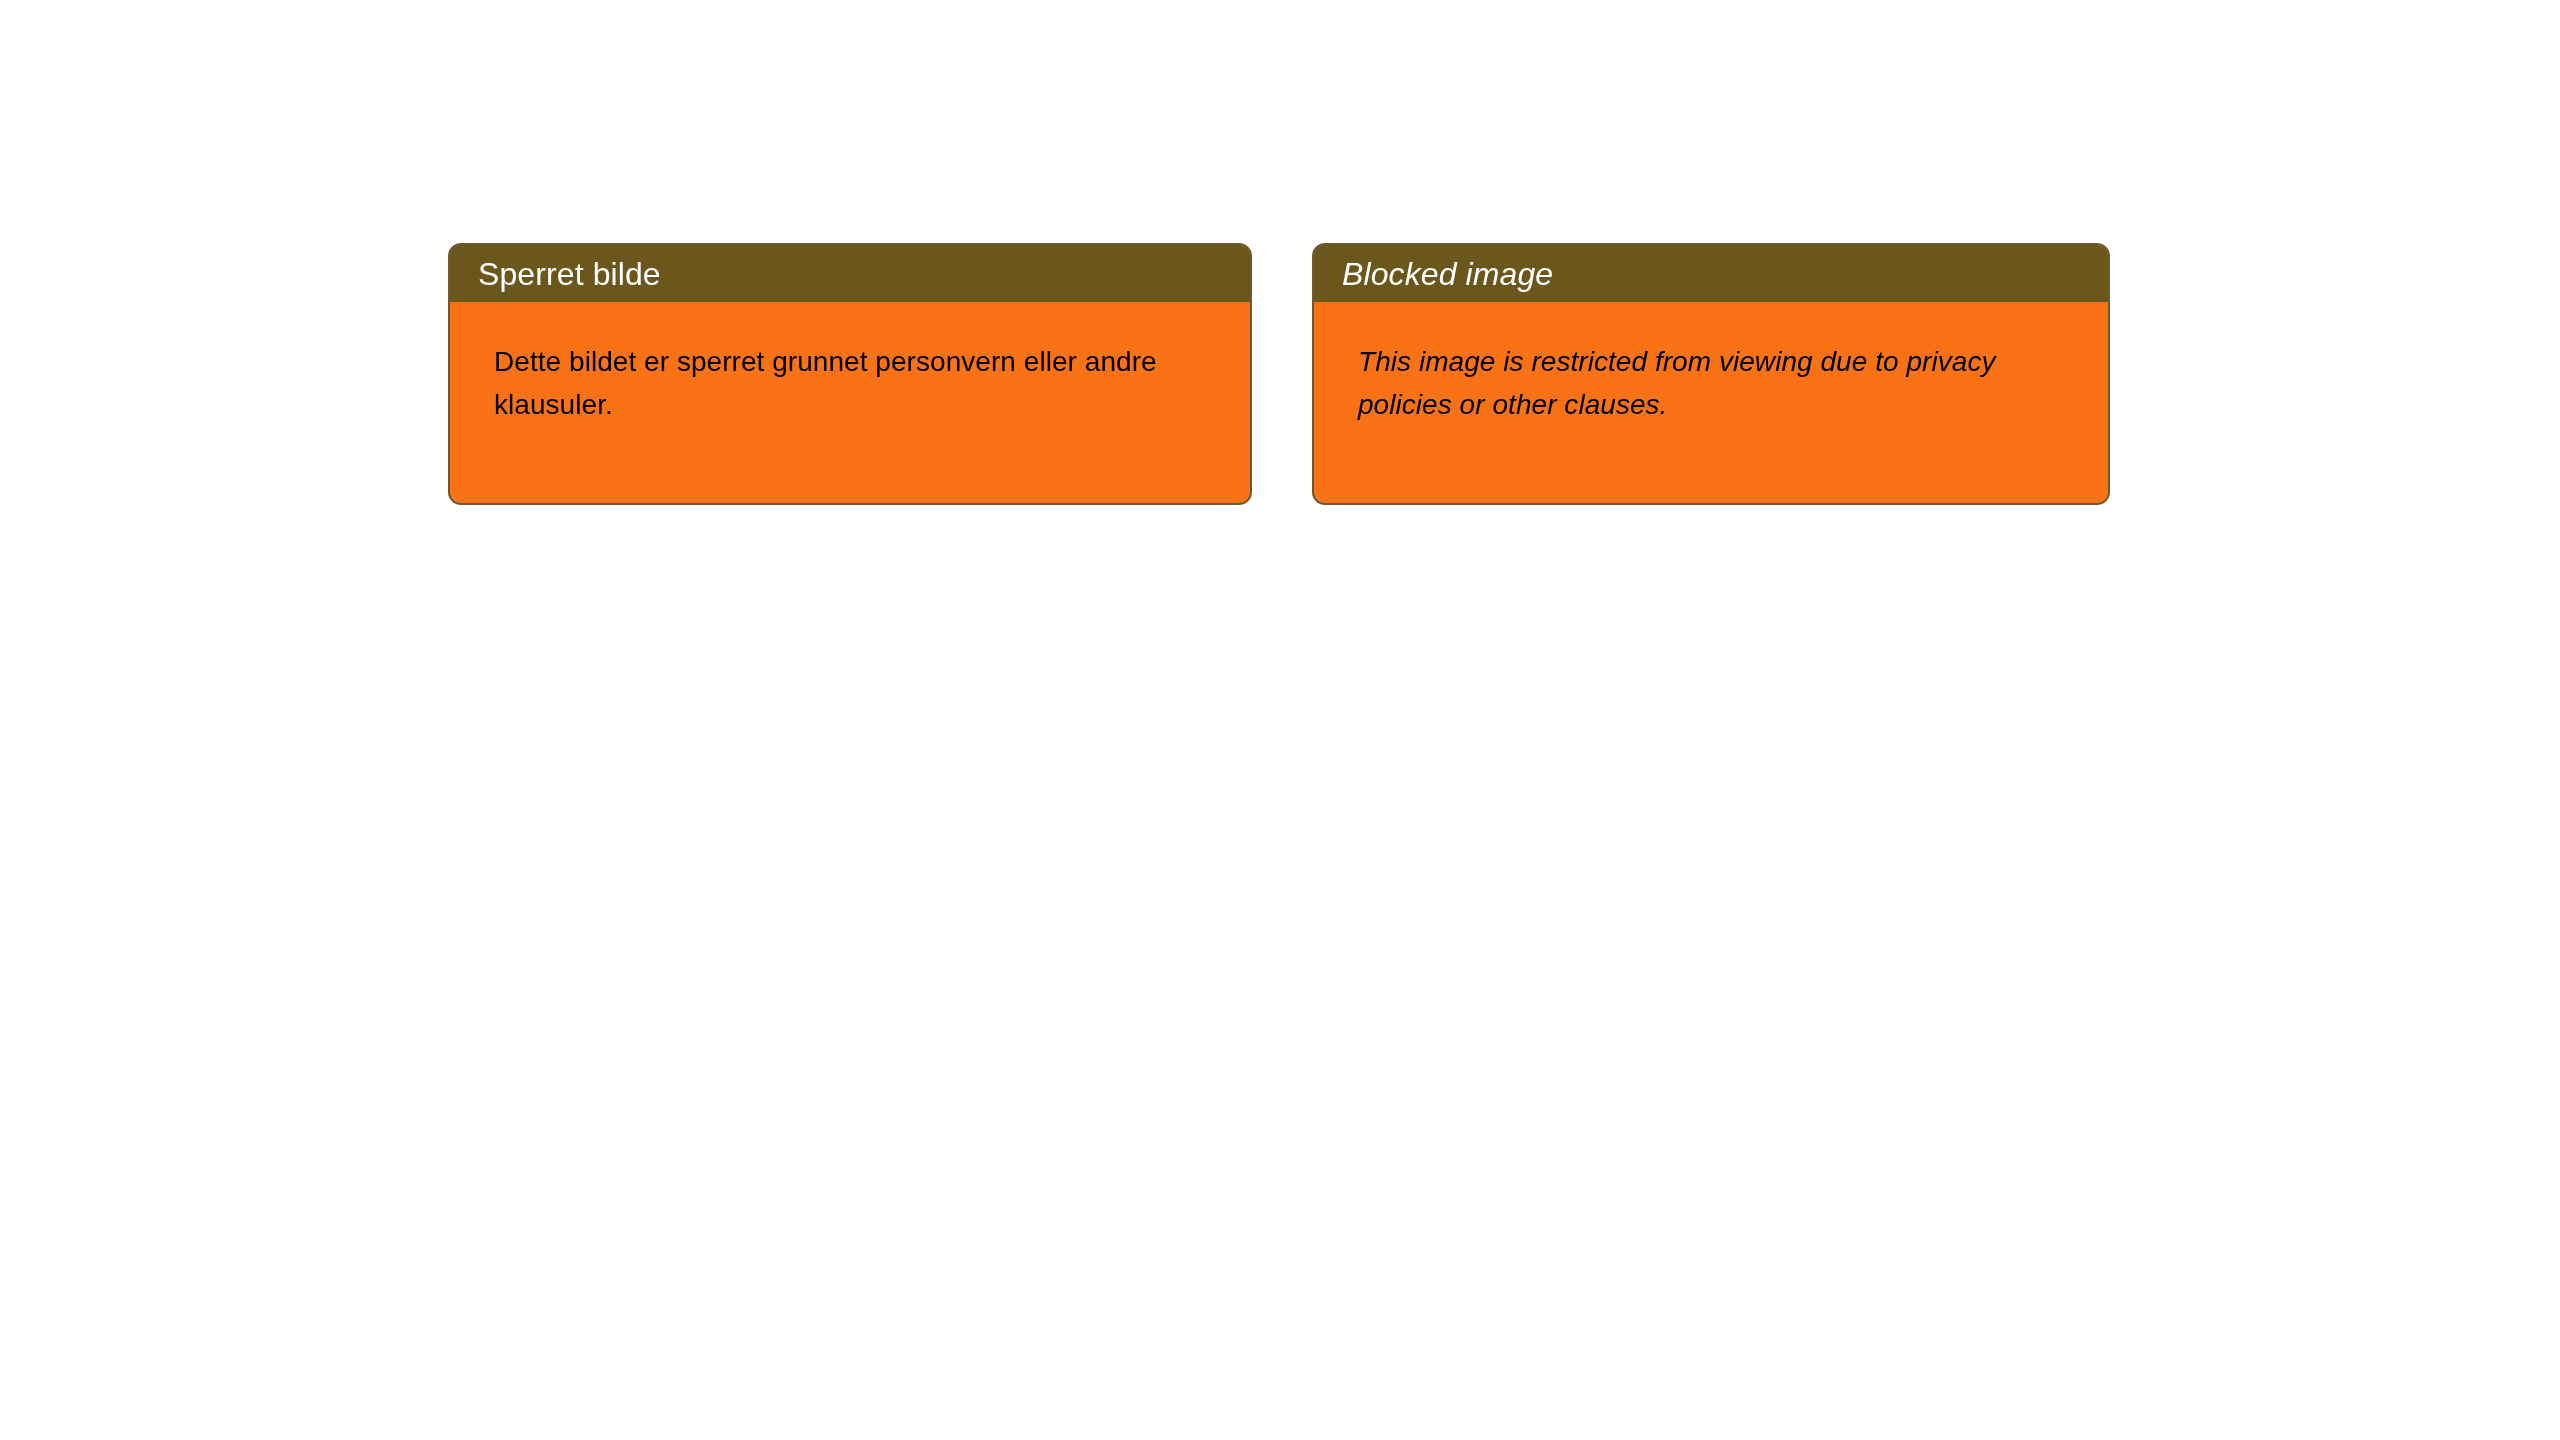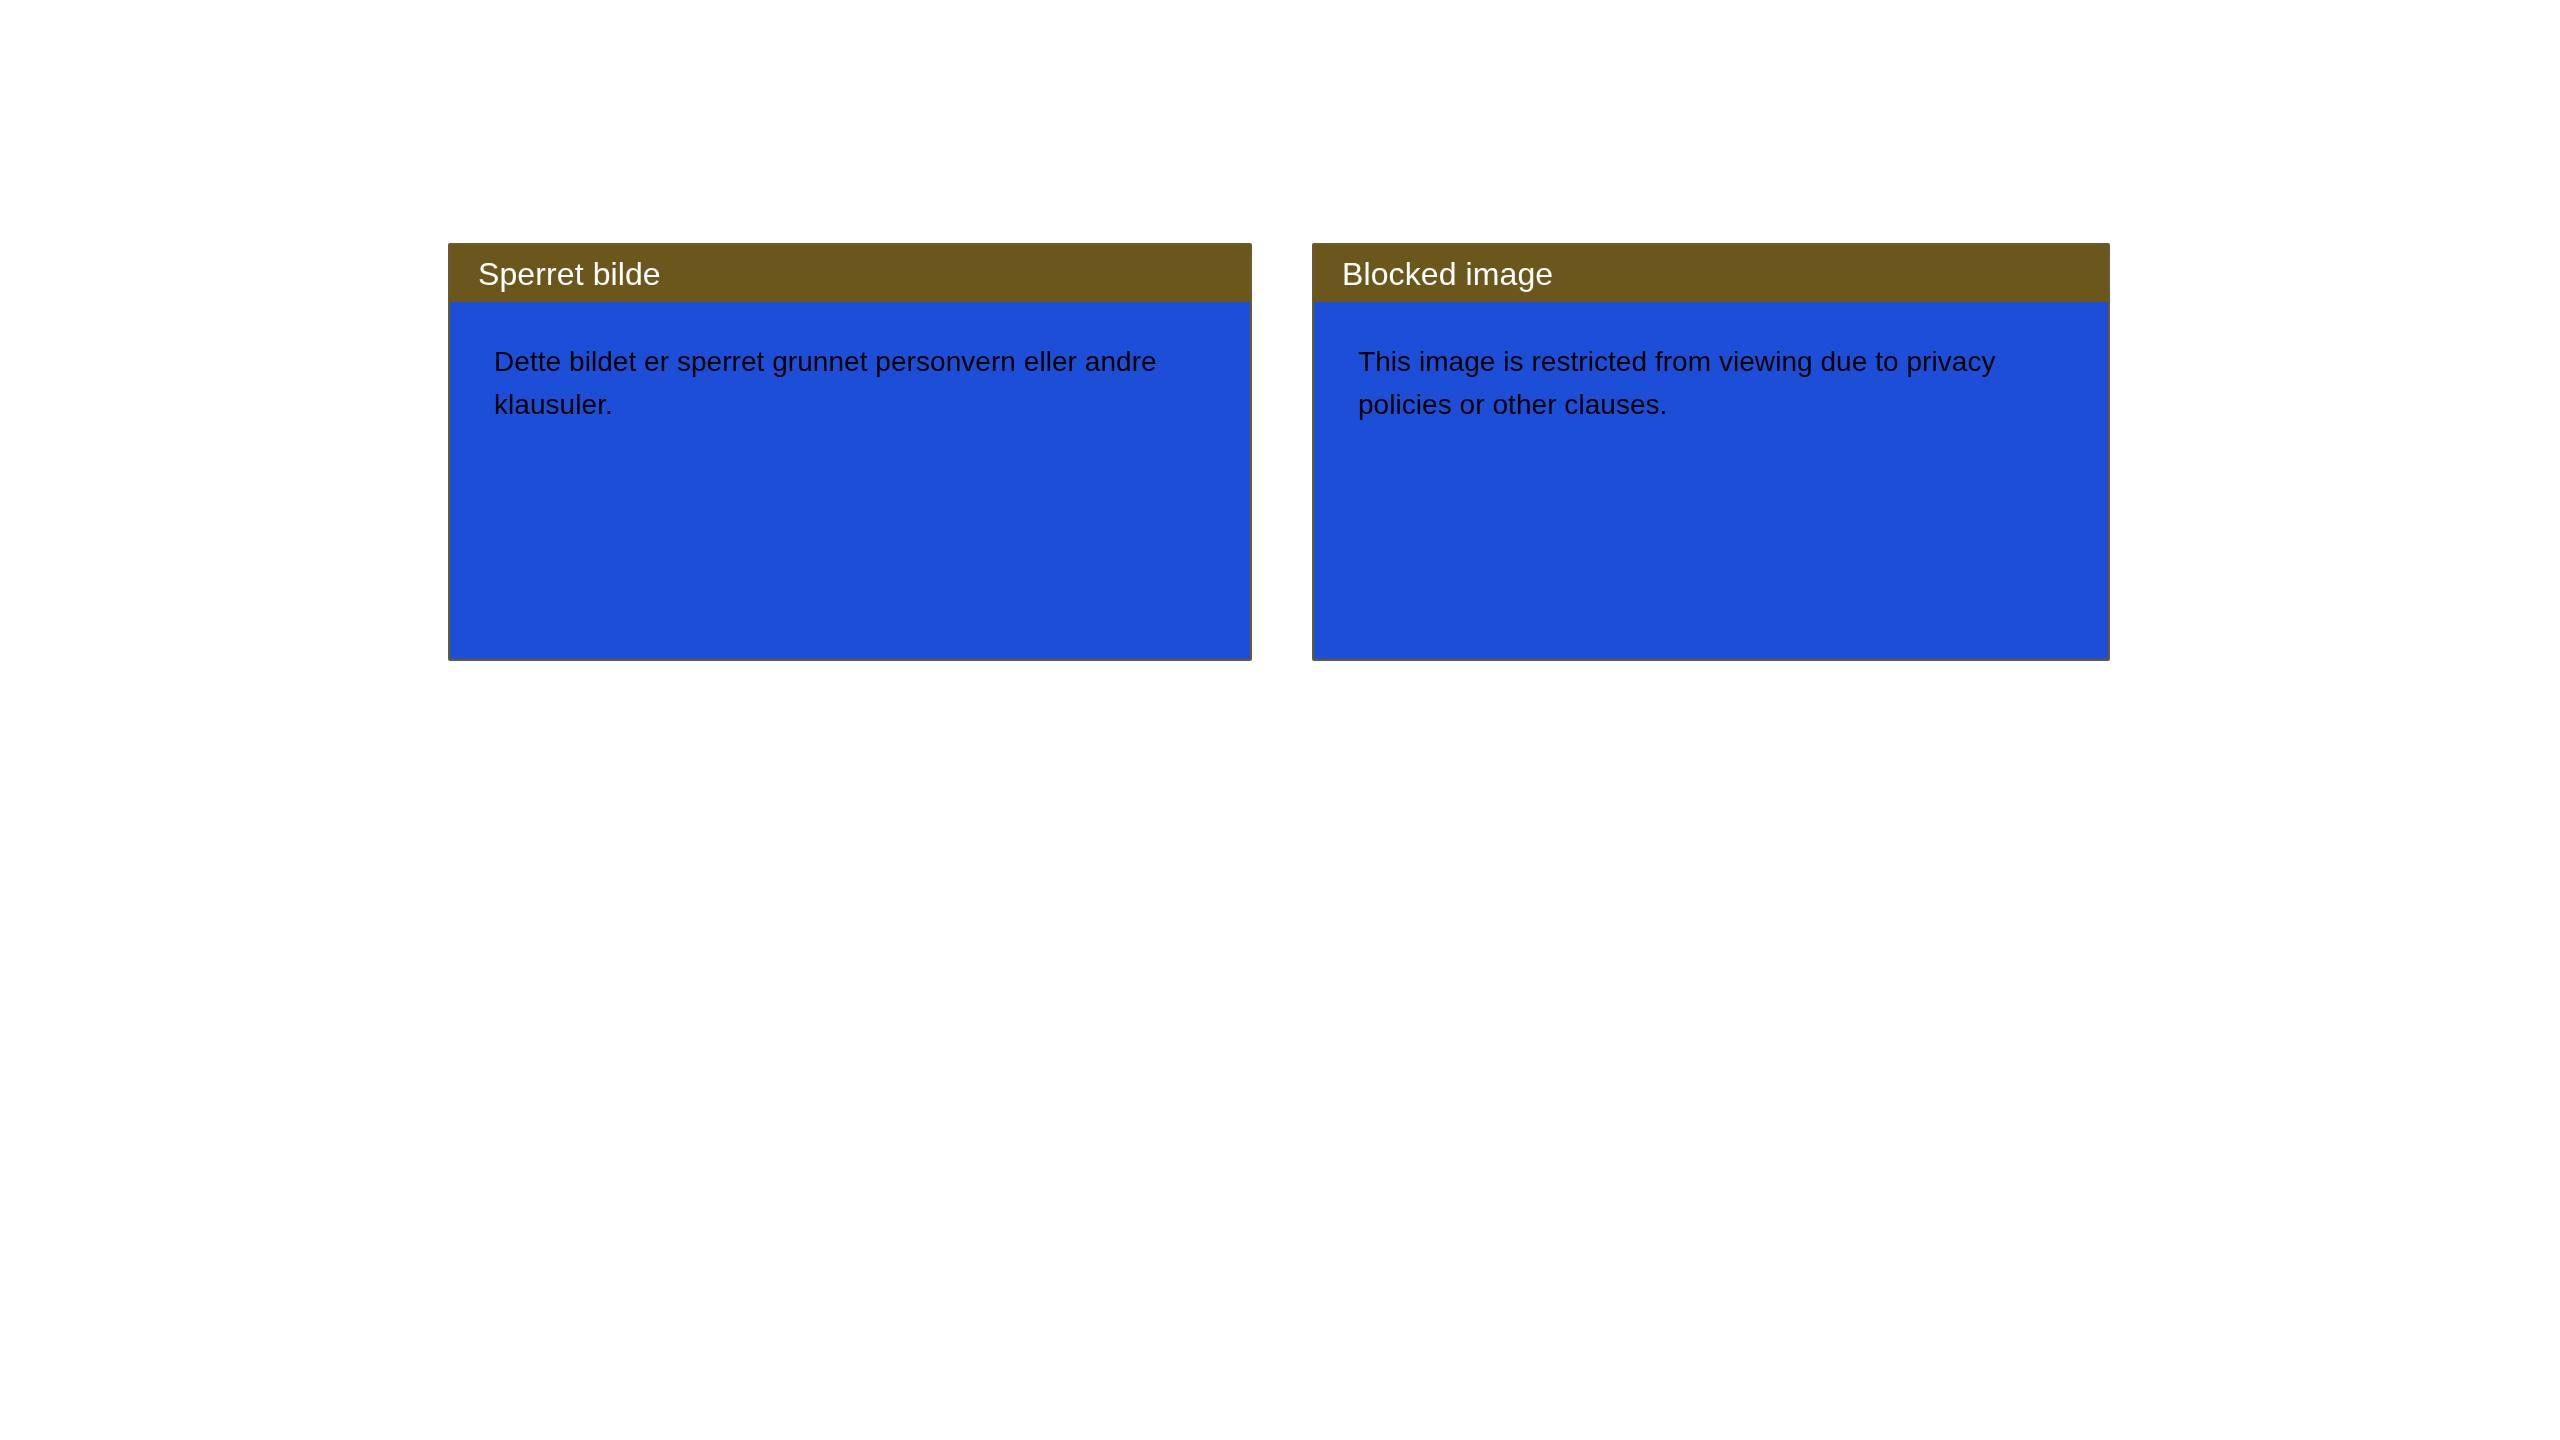--- a/index.html
+++ b/index.html
@@ -19,35 +19,36 @@
     position: relative;
     width: 2560px;
     height: 1440px;
     background: #ffffff;
   }
 
   .notice-card {
     position: absolute;
     top: 243px;
     box-sizing: border-box;
-    background: #1d4ed8;
+    background: #f97316;
     border: 2px solid #6b5a2e;
-    border-radius: 2px;
+    border-radius: 13px;
     overflow: hidden;
-    height: 418px;
+    height: 262px;
   }
 
   .notice-card.card-no {
     left: 448px;
     width: 804px;
   }
 
   .notice-card.card-en {
     left: 1312px;
     width: 798px;
+    font-style: italic;
   }
 
   .card-header {
     background: #6b561c;
     height: 57px;
     display: flex;
     align-items: center;
     padding: 0 0 0 28px;
     box-sizing: border-box;
   }

